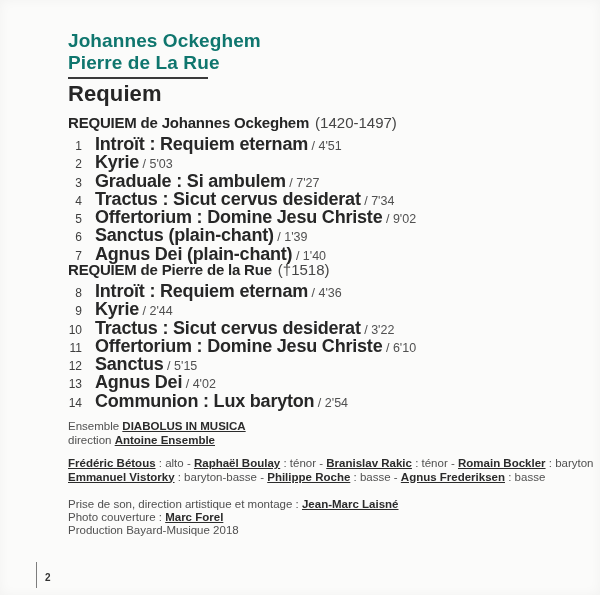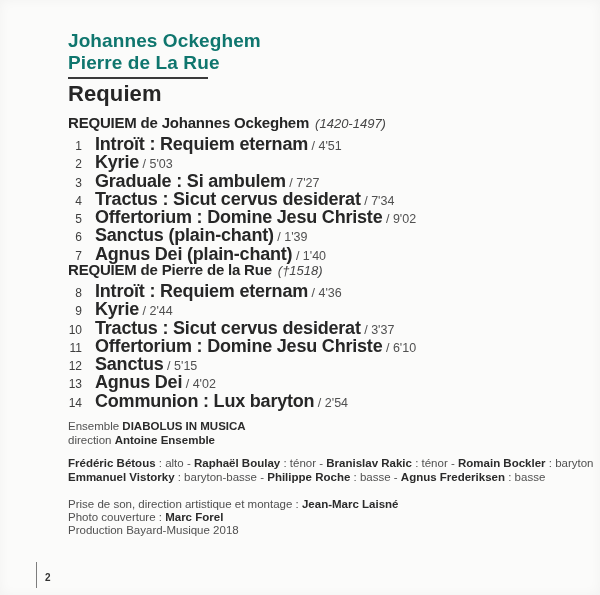--- a/index.html
+++ b/index.html
@@ -18,26 +18,26 @@
   .title-block { position:absolute; left:68px; top:30px; }
   .composer { font-size:19px; font-weight:700; line-height:22px; color:#0f766e; letter-spacing:0.1px; }
   .title-rule { width:140px; height:0; border-bottom:2px solid #3a3a3a; margin-top:3px; }
   .work { font-size:22px; font-weight:700; margin-top:2px; color:#262626; letter-spacing:0.1px; }
 
   
   .tracklist { position:absolute; left:0; width:100%; }
   .s1 { top:114px; }
   .s2 { top:261px; }
   .sec-header { margin:0 0 5px 68px; font-size:15px; font-weight:700; color:#262626; letter-spacing:-0.2px; }
-  .sec-note { font-size:13px; font-weight:400; color:#454545; margin-left:2px; letter-spacing:0;font-style:italic; }
+  .sec-note { font-size:15px; font-weight:400; color:#454545; margin-left:2px; letter-spacing:0; }
   .track-row { display:flex; align-items:baseline; line-height:16.3px; }
   .track-row .num { flex:0 0 82px; text-align:right; font-size:12px; color:#3e3e3e; }
   .track-row .title { margin-left:13px; font-weight:700; font-size:18px; letter-spacing:-0.2px; color:#272727; white-space:pre; }
   .plain { font-weight:400; color:#505050; white-space:pre; }
-  .bold { font-weight:700; color:#2b2b2b; white-space:pre; }
+  .bold { font-weight:700; color:#2b2b2b; white-space:pre;text-decoration:underline; }
   .track-row .plain { font-size:12.5px; }
 
   
   .ensemble { position:absolute; left:68px; top:420px; font-size:11.5px; line-height:13.5px; color:#454545; }
   .performers { position:absolute; left:68px; top:457px; width:520px; font-size:11.5px; line-height:13.5px; color:#454545; }
   .credits { position:absolute; left:68px; top:498px; font-size:11.5px; line-height:12.9px; color:#454545; }
 
   
   .pagemark { position:absolute; left:36px; top:562px; height:26px; display:flex; align-items:center; }
   .tick { width:0; border-left:1.5px solid #7d7d7d; height:26px; }
@@ -121,21 +121,21 @@
         <div class="track-row">
           <span class="num">9</span>
           <span class="title">Kyrie</span>
           <span class="plain"> / </span>
           <span class="plain">2'44</span>
         </div>
         <div class="track-row">
           <span class="num">10</span>
           <span class="title">Tractus : Sicut cervus desiderat</span>
           <span class="plain"> / </span>
-          <span class="plain">3'37</span>
+          <span class="plain">3'22</span>
         </div>
         <div class="track-row">
           <span class="num">11</span>
           <span class="title">Offertorium : Domine Jesu Christe</span>
           <span class="plain"> / </span>
           <span class="plain">6'10</span>
         </div>
         <div class="track-row">
           <span class="num">12</span>
           <span class="title">Sanctus</span>

